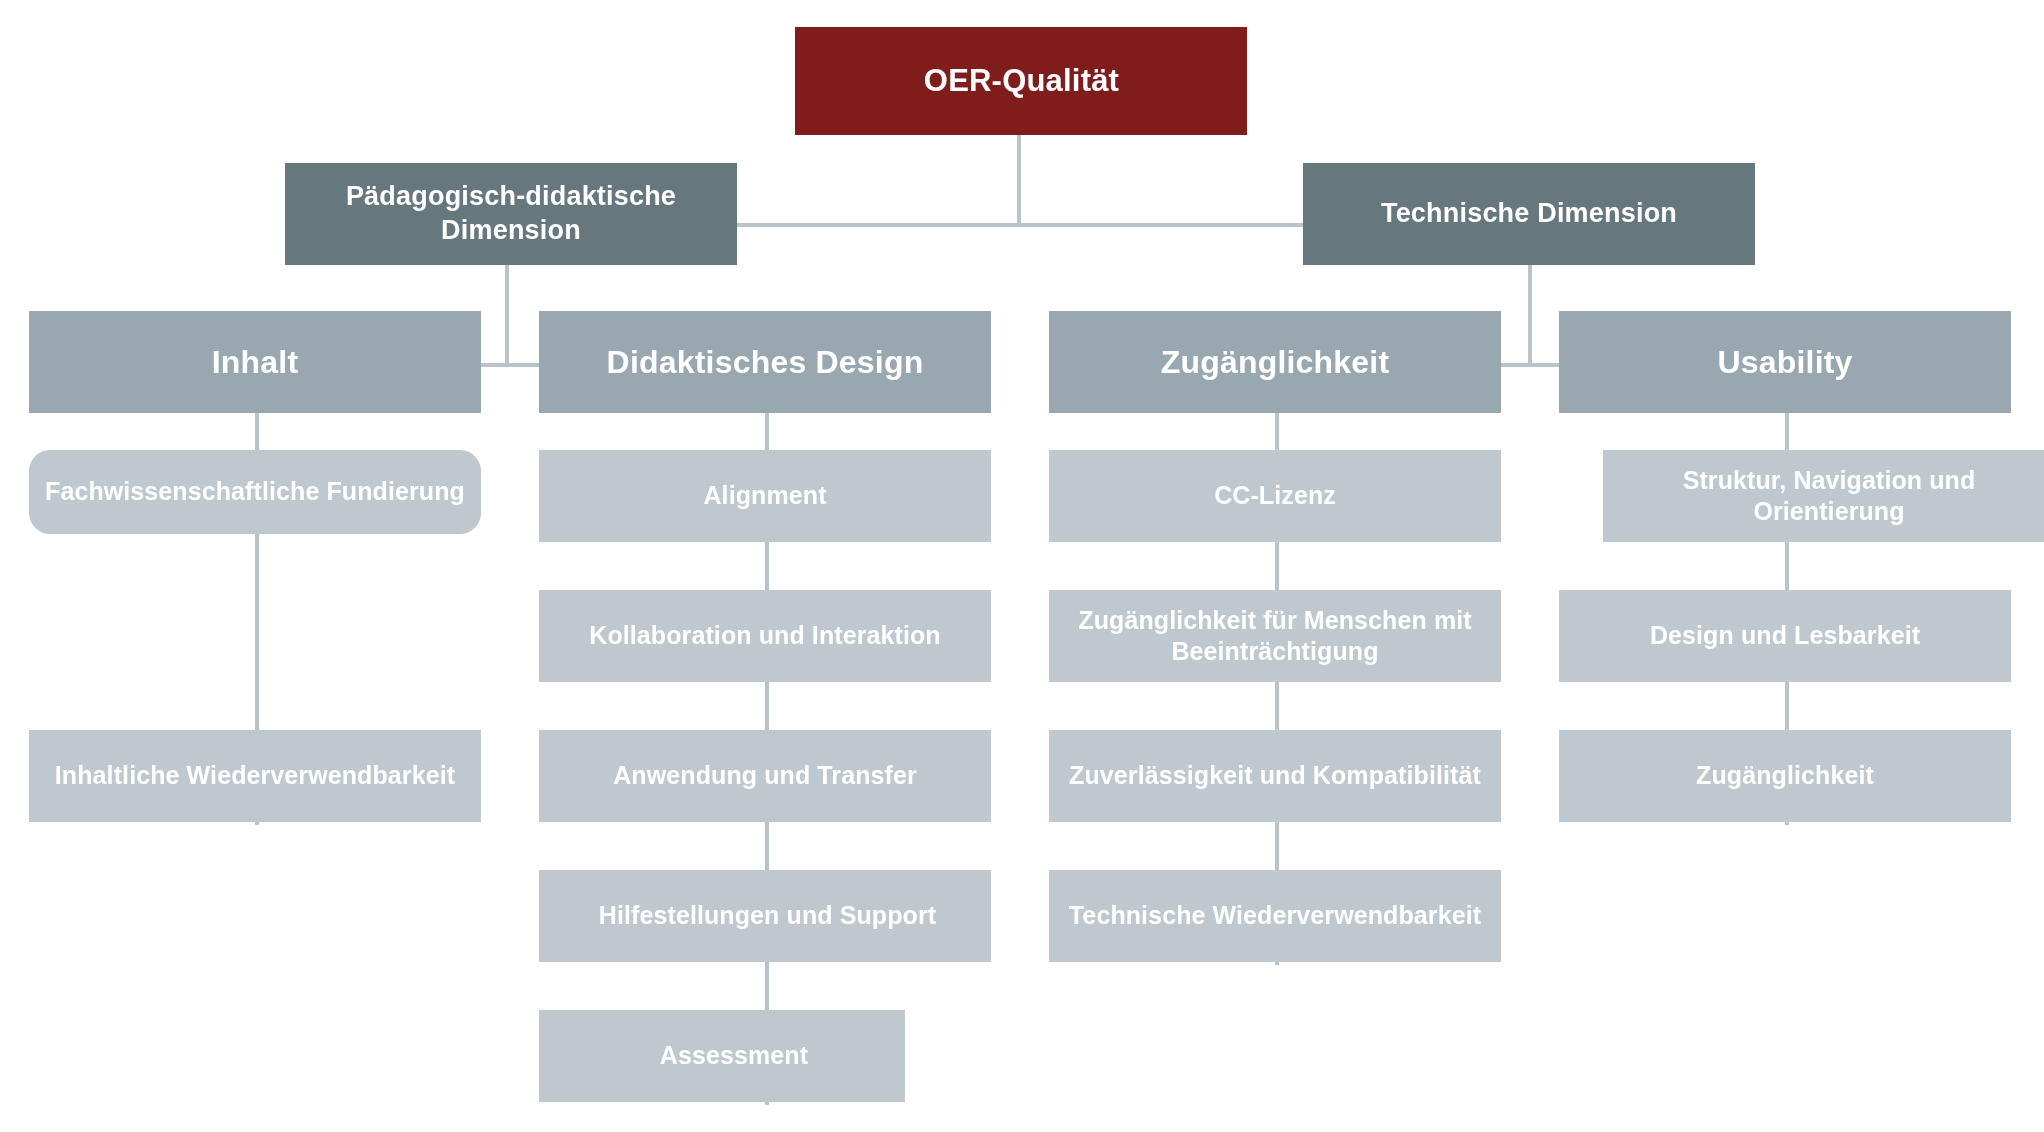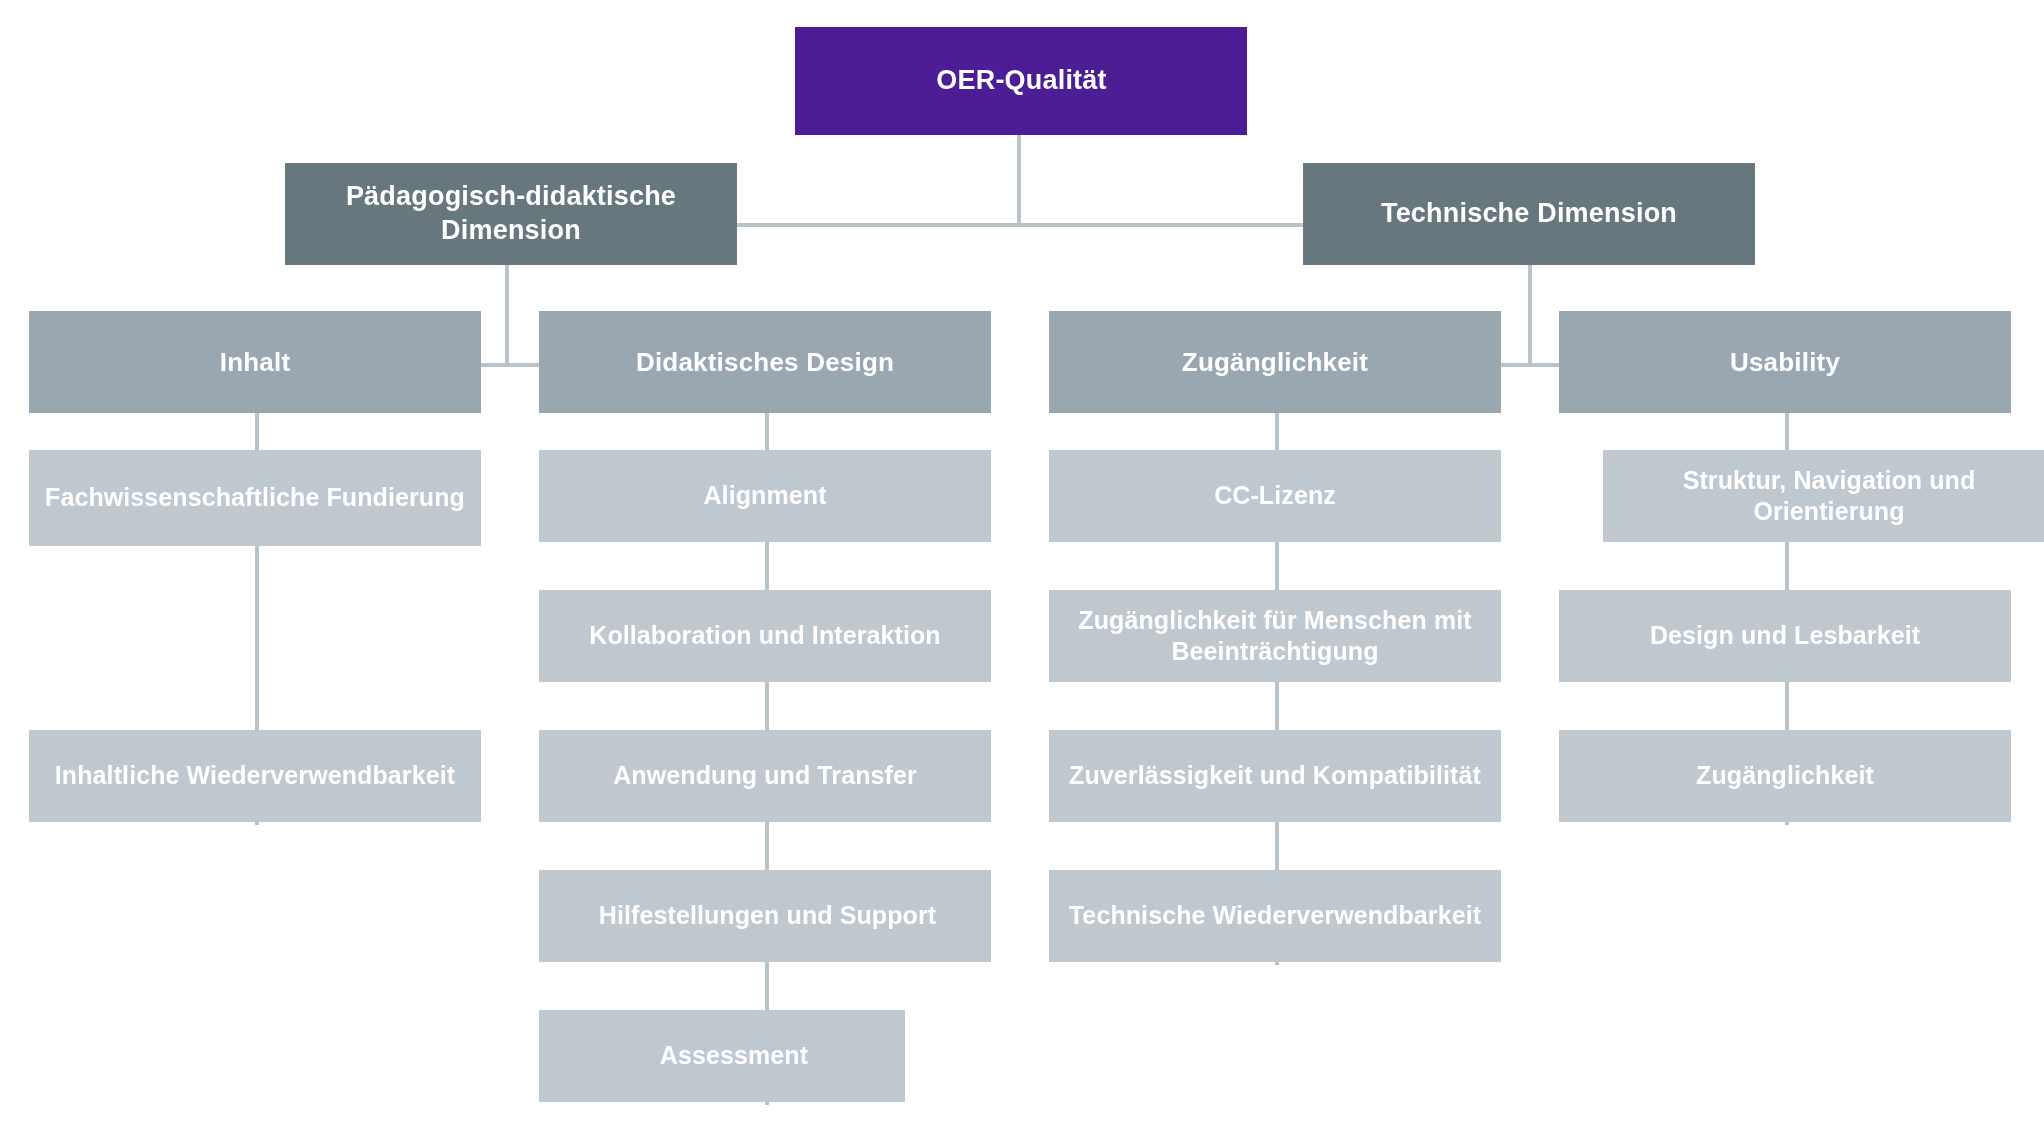--- a/index.html
+++ b/index.html
@@ -23,23 +23,23 @@
     align-items: center;
     justify-content: center;
     text-align: center;
     color: #ffffff;
     font-weight: bold;
     line-height: 1.25;
     box-sizing: border-box;
     padding: 4px 10px;
     z-index: 3;
   }
-  .lvl-root  { background: #4c1d95; font-size: 27px; letter-spacing: 0.2px; padding-left: 11px; }
+  .lvl-root  { background: #7f1d1d; font-size: 31px; letter-spacing: 0.2px; padding-left: 11px; }
   .lvl-dim   { background: #66777e; font-size: 27px; letter-spacing: 0.2px; }
-  .lvl-cat   { background: #99a8b0; font-size: 26px; letter-spacing: 0.2px; }
+  .lvl-cat   { background: #99a8b0; font-size: 32px; letter-spacing: 0.2px; }
   .lvl-leaf  { background: #bfc7cf; font-size: 25px; letter-spacing: 0.1px; }
 
   .connector {
     position: absolute;
     background: #b9c3ca;
     z-index: 1;
   }
   .v { width: 4px; }
   .h { height: 4px; }
 </style>
@@ -73,21 +73,21 @@
   <div class="node lvl-dim" style="left:1303px; top:163px; width:452px; height:102px;">Technische Dimension</div>
 
   <div class="node lvl-cat" style="left:29px; top:311px; width:452px; height:102px;">Inhalt</div>
 
   <div class="node lvl-cat" style="left:539px; top:311px; width:452px; height:102px;">Didaktisches Design</div>
 
   <div class="node lvl-cat" style="left:1049px; top:311px; width:452px; height:102px;">Zugänglichkeit</div>
 
   <div class="node lvl-cat" style="left:1559px; top:311px; width:452px; height:102px;">Usability</div>
 
-  <div class="node lvl-leaf" style="left:29px; top:450px; width:452px; height:96px;">Fachwissenschaftliche Fundierung</div>
+  <div class="node lvl-leaf" style="left:29px; top:450px; width:452px; height:84px;border-radius:21px;">Fachwissenschaftliche Fundierung</div>
 
 
   <div class="node lvl-leaf" style="left:29px; top:730px; width:452px; height:92px;">Inhaltliche Wiederverwendbarkeit</div>
 
   <div class="node lvl-leaf" style="left:539px; top:450px; width:452px; height:92px;">Alignment</div>
 
   <div class="node lvl-leaf" style="left:539px; top:590px; width:452px; height:92px;">Kollaboration und Interaktion</div>
 
   <div class="node lvl-leaf" style="left:539px; top:730px; width:452px; height:92px;">Anwendung und Transfer</div>
 

